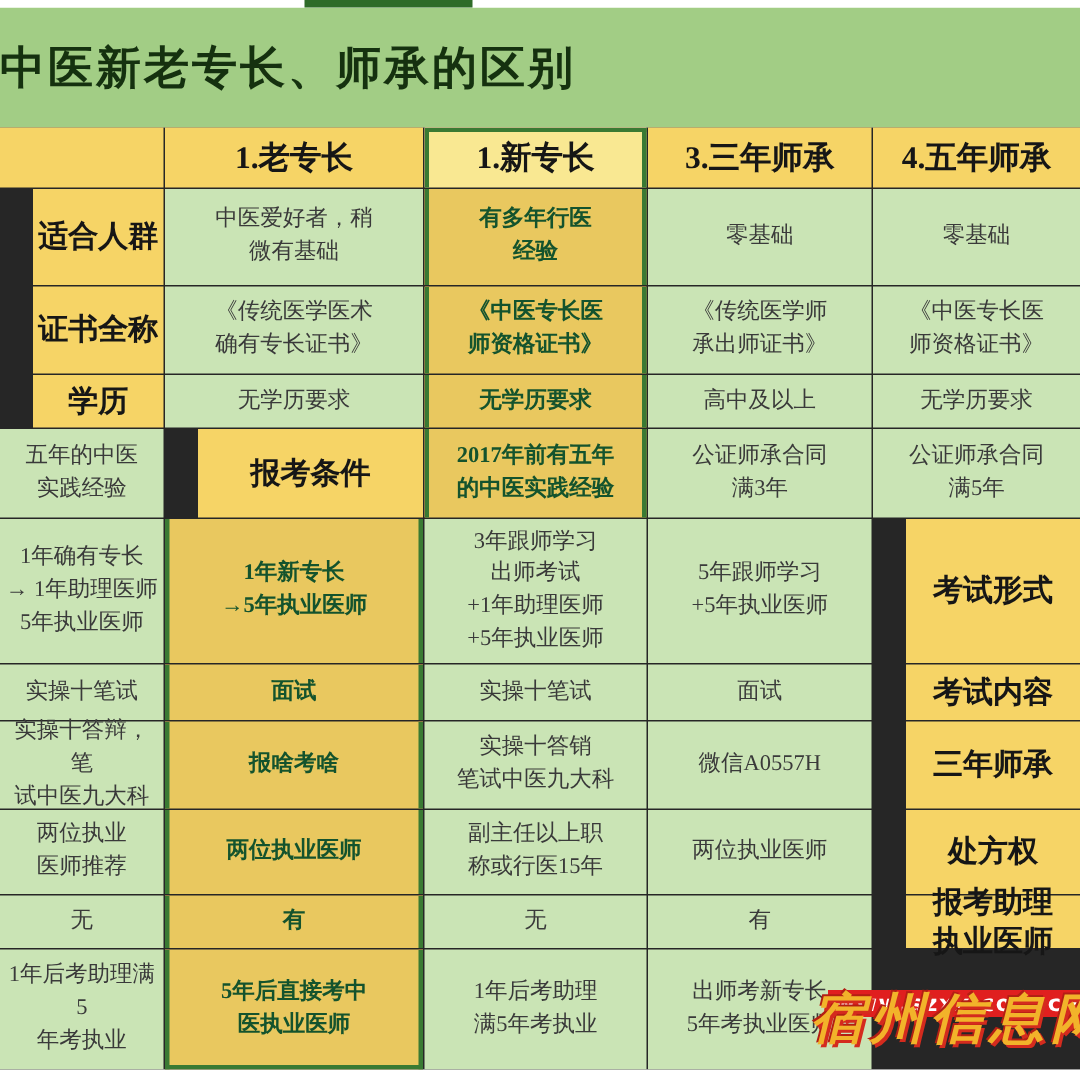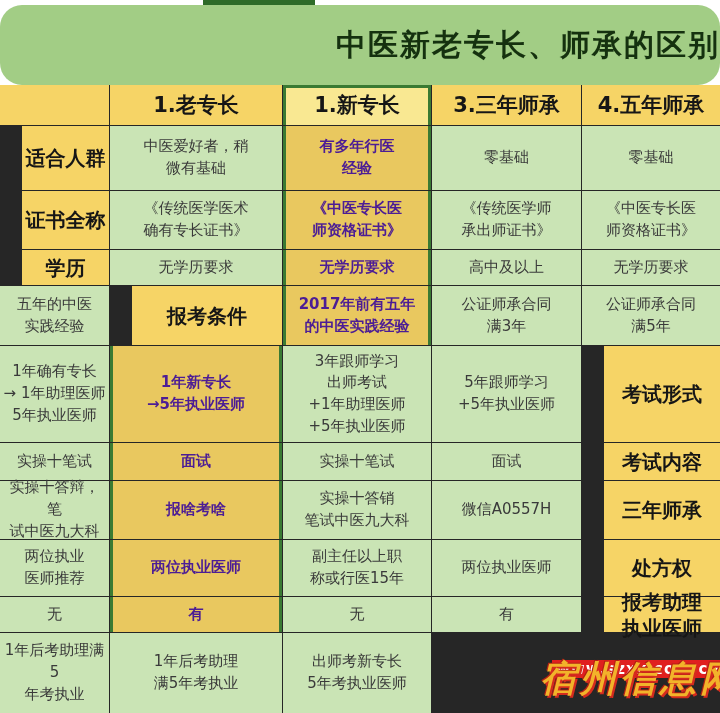--- a/index.html
+++ b/index.html
@@ -20,21 +20,21 @@
     background:#ffffff;
   }
   .top-green-bar {
     position:absolute;
     left:203px; top:0; width:112px; height:5px;
     background:#2e6b28;
   }
   .title-bar {
     width:720px; height:80px;
     background:#a2cd85;
-    display:flex; align-items:center; justify-content:flex-end;border-radius:22px;
+    display:flex; align-items:center; justify-content:flex-start;
   }
   .title-bar h1 {
     font-size:30px; font-weight:bold;
     color:#15310f; letter-spacing:2px;
   }
   .grid {
     display:grid;
     grid-template-columns:109px 172px 148px 149px 138px;
     grid-template-rows:40px 64px 58px 35px 59px 96px 37px 58px 56px 35px 80px;
     gap:1px;
@@ -43,20 +43,21 @@
   }
   .cell {
     display:flex; align-items:center; justify-content:center;
     text-align:center;
     white-space:pre-line;
     background:#cae4b5;
     color:#3a3a3a;
     font-size:15px;
     line-height:1.45;
     padding:2px 3px;
+    font-family:Liberation Serif, serif;
   }
   .hcell {
     background:#f6d466;
     font-weight:bold;
     color:#161616;
     font-size:21px;
     white-space:normal;
   }
   .label {
     background:#f6d466;
@@ -66,21 +67,21 @@
     line-height:1.3;
     margin-left:22px;
   }
   .h2 {
     background:#f9e892;
     box-shadow: inset 3px 0 0 #3a7a33, inset -3px 0 0 #3a7a33, inset 0 3px 0 #3a7a33;
   }
   .col2 {
     background:#e9c85f;
     font-weight:bold;
-    color:#4c1d95;
+    color:#14532d;
     box-shadow: inset 3px 0 0 #3a7a33, inset -3px 0 0 #3a7a33;
   }
   .col2.bottom {
     box-shadow: inset 3px 0 0 #3a7a33, inset -3px 0 0 #3a7a33, inset 0 -3px 0 #3a7a33;
   }
   .watermark-name {
     position:absolute;
     left:540px; top:655px;
     width:180px;
     font-size:36px; font-weight:bold;
@@ -198,20 +199,22 @@
     <div class="cell label">处方权</div>
     <div class="cell">无</div>
     <div class="cell col2">有</div>
     <div class="cell">无</div>
     <div class="cell">有</div>
 
     <div class="cell label">报考助理
 执业医师</div>
     <div class="cell">1年后考助理满5
 年考执业</div>
+    <div class="cell col2 bottom">5年后直接考中
+医执业医师</div>
     <div class="cell">1年后考助理
 满5年考执业</div>
     <div class="cell">出师考新专长
 5年考执业医师</div>
 
   </div>
 
   <div class="watermark-name">宿州信息网</div>
   <div class="watermark-bar">
     <span>www.szxx.com.cn</span>

